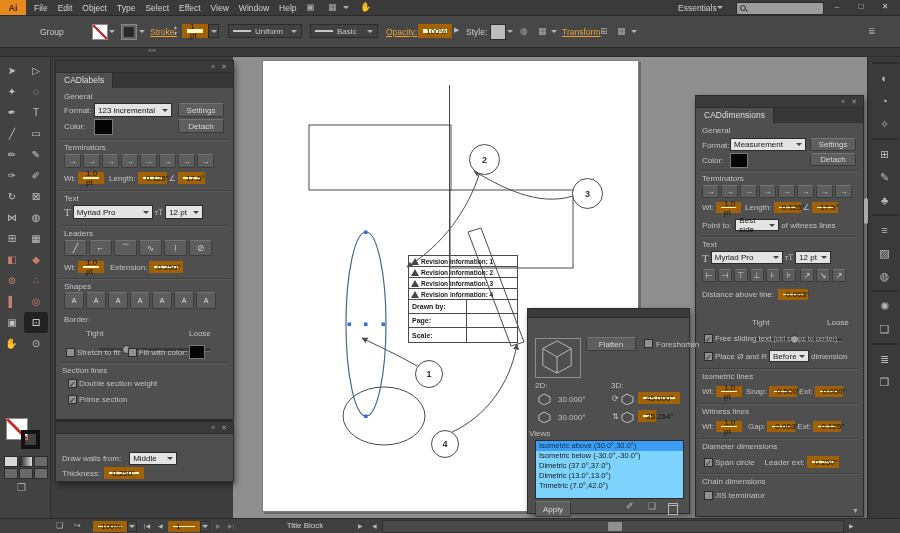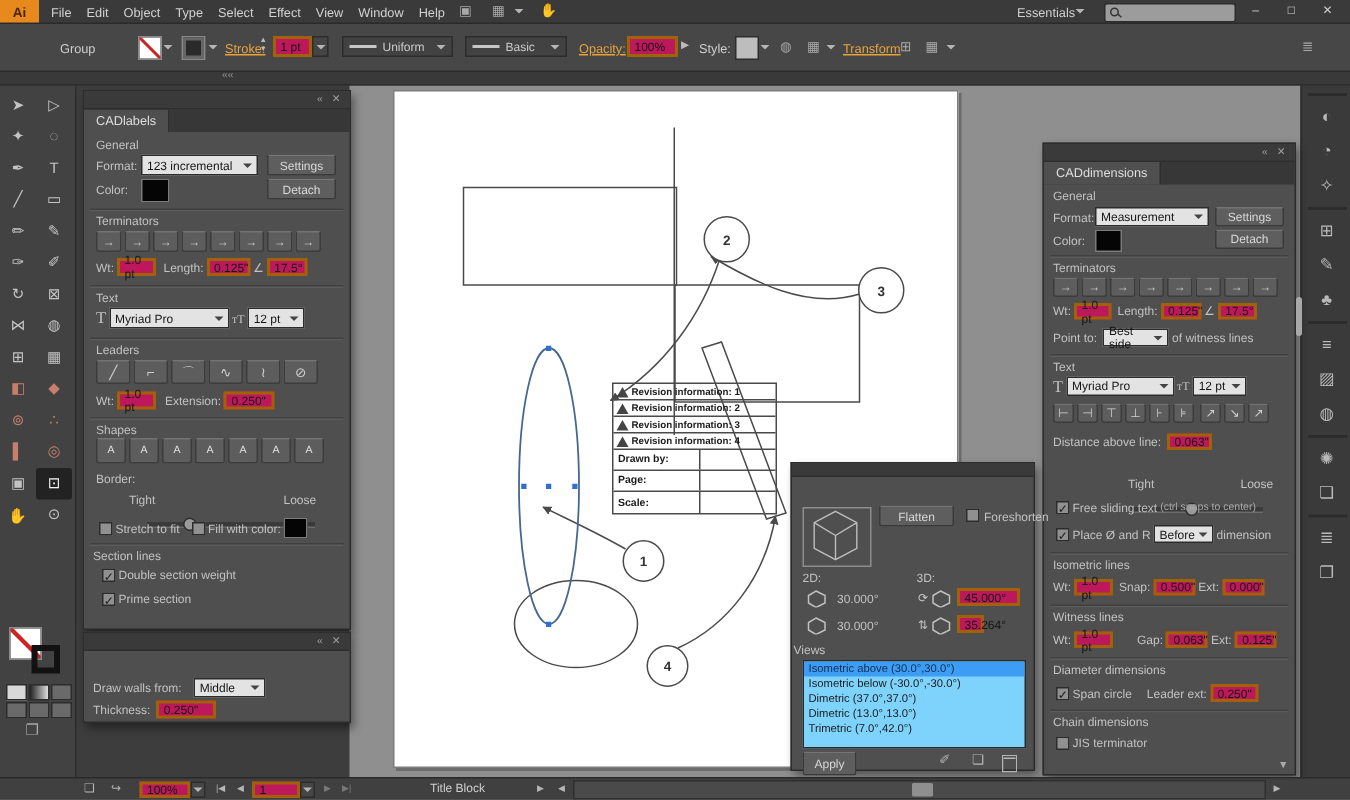--- a/index.html
+++ b/index.html
@@ -14,21 +14,21 @@
   .menu-item{font-size:8.5px;color:#d2d2d2;cursor:default}
   .tbicon{font-size:9px;color:#a8a8a8;line-height:15px}
   .caret{display:inline-block;width:0;height:0;border-left:3px solid transparent;border-right:3px solid transparent;border-top:3px solid #b5b5b5}
   #searchbox{left:736px;top:2px;width:86px;height:11px;background:#9c9c9c;border:1px solid #2c2c2c;border-radius:2px}
   .mag{position:absolute;left:3px;top:2px;width:4px;height:4px;border:1px solid #333;border-radius:50%}
   .mag::after{content:"";position:absolute;left:4px;top:4px;width:3px;height:1px;background:#333;transform:rotate(45deg)}
   .winbtn{top:0;height:13px;width:22px;text-align:center;font-size:8px;color:#cfcfcf;line-height:13px}
   #controlbar{left:0;top:16px;width:900px;height:31px;background:#474747;border-bottom:1px solid #2a2a2a;z-index:40}
   .cb-lbl{font-size:8.5px;color:#cfcfcf}
   .cb-link{font-size:8.5px;color:#e8a33d;text-decoration:underline}
-  .fld{background:#be185d;border:2px solid #a16207;color:#141414;font-size:8px;display:flex;align-items:center;padding:0 3px;box-sizing:border-box}
+  .fld{background:#fef9c3;border:5px solid #a16207;color:#141414;font-size:8px;display:flex;align-items:center;padding:0 3px;box-sizing:border-box}
   .caretbox{background:#454545;border:1px solid #2d2d2d;display:flex;align-items:center;justify-content:center;box-sizing:border-box}
   .dddark{background:#424242;border:1px solid #2c2c2c;display:flex;align-items:center;gap:4px;padding:0 4px;box-sizing:border-box}
   .ddline{width:18px;height:2px;background:#c6c6c6}
   .ddtext{font-size:8px;color:#c9c9c9;flex:1}
   .swatch-none{background:linear-gradient(to top right,#fff 44%,#cf2222 46%,#cf2222 54%,#fff 56%);border:1px solid #8a8a8a}
   #tabstrip{left:0;top:47px;width:900px;height:9px;background:#393939;border-bottom:1px solid #2d2d2d;z-index:39}
   
   #toolbar{left:0;top:56px;width:50px;height:462px;background:#424242;border-right:1px solid #2c2c2c;z-index:30}
   #toolgrid{display:flex;flex-wrap:wrap;padding-top:4px}
   .tool{width:24px;height:21px;display:flex;align-items:center;justify-content:center;font-size:10px;color:#c3c3c3}
@@ -643,21 +643,21 @@
     <span class="lbl" style="margin-left:2px">Snap:</span>
     <span class="fld" style="width:28px;height:11px">0.500"</span>
     <span class="lbl">Ext:</span>
     <span class="fld" style="width:28px;height:11px">0.000"</span>
   </div>
   <div class="sep" style="top:307px"></div>
   <span class="abs lbl" style="left:6px;top:311px">Witness lines</span>
   <div class="row" style="left:6px;top:325px">
     <span class="lbl">Wt:</span>
     <span class="fld" style="width:26px;height:11px">1.0 pt</span>
-    <span class="lbl" style="margin-left:14px">Gap:</span>
+    <span class="lbl" style="margin-left:4px">Gap:</span>
     <span class="fld" style="width:28px;height:11px">0.063"</span>
     <span class="lbl">Ext:</span>
     <span class="fld" style="width:28px;height:11px">0.125"</span>
   </div>
   <div class="sep" style="top:342px"></div>
   <span class="abs lbl" style="left:6px;top:346px">Diameter dimensions</span>
   <div class="row" style="left:8px;top:360px">
     <span class="chk">✓</span>
     <span class="lbl">Span circle</span>
     <span class="lbl" style="margin-left:8px">Leader ext:</span>

